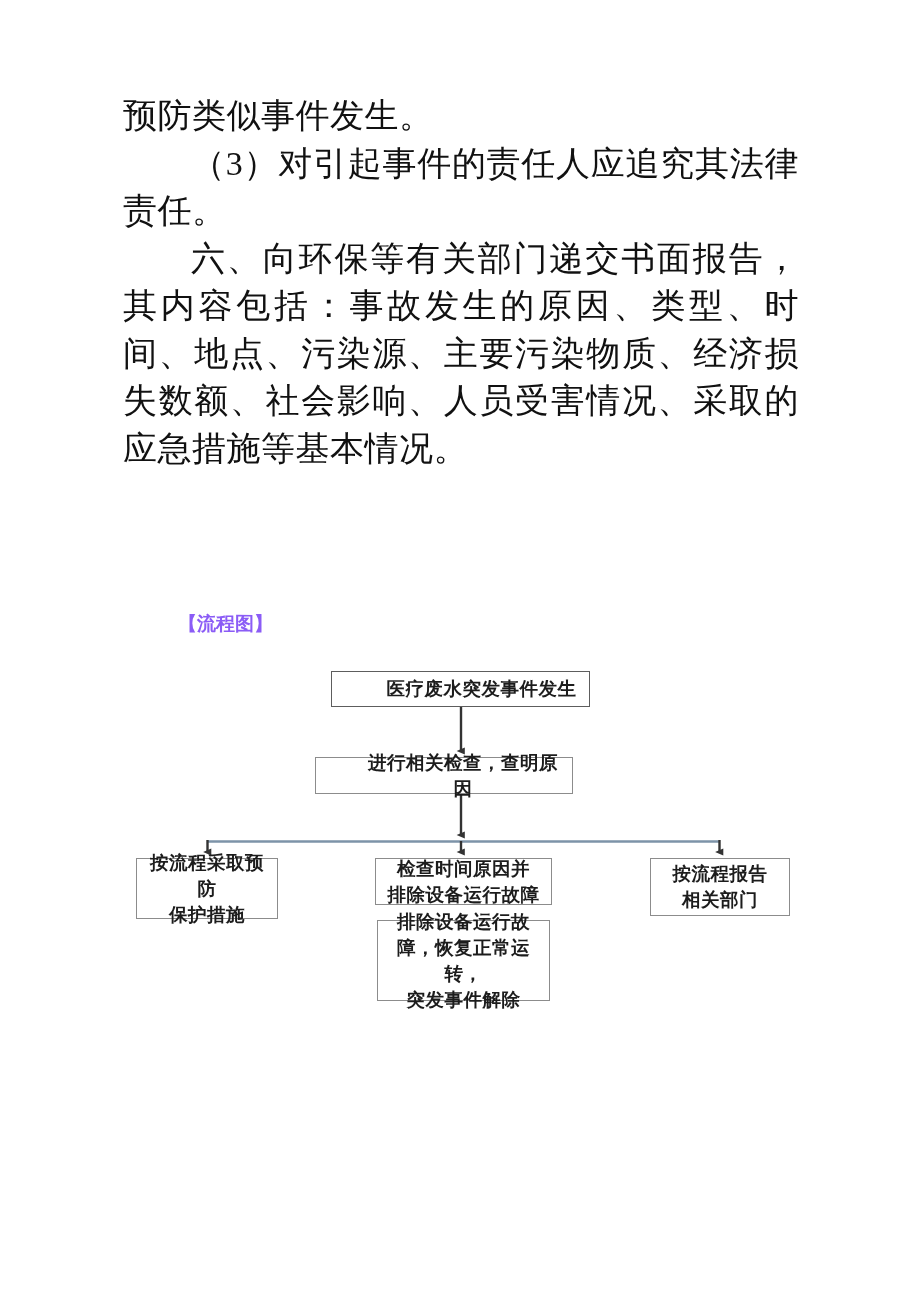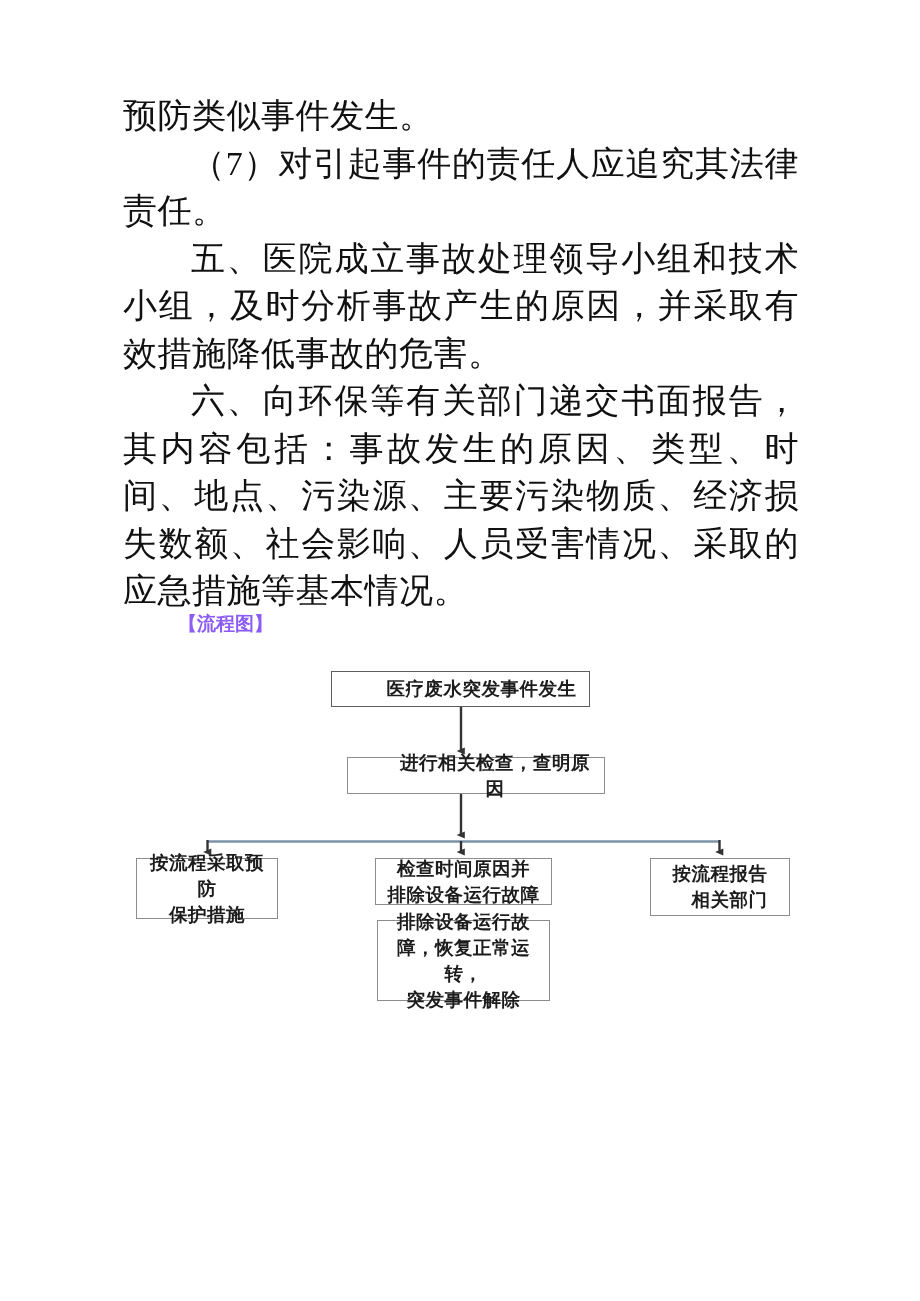--- a/index.html
+++ b/index.html
@@ -81,35 +81,34 @@
     font-size: 18.5px;
     font-weight: 700;
     line-height: 26px;
     color: #1c1c1c;
     letter-spacing: 0.5px;
     white-space: pre-line;
     padding: 2px 6px;
   }
 
   #box-start   { left: 331px; top: 671px; width: 259px; height: 36px; border-color: #5d5d5d; border-width: 1.6px; padding-left: 48px; }
-  #box-inspect { left: 347px; top: 757px; width: 258px; height: 37px; padding-left: 44px; }
+  #box-inspect { left: 315px; top: 757px; width: 258px; height: 37px; padding-left: 44px; }
   #box-left    { left: 136px; top: 858px; width: 142px; height: 61px; }
   #box-middle  { left: 375px; top: 858px; width: 177px; height: 47px; }
-  #box-right   { left: 650px; top: 858px; width: 140px; height: 58px; text-align: right; }
+  #box-right   { left: 650px; top: 858px; width: 140px; height: 58px; }
   #box-bottom  { left: 377px; top: 920px; width: 173px; height: 81px; }
 </style>
 </head>
 <body>
 
 <div id="page">
 
   <div class="body-text">
     <p class="para">预防类似事件发生。</p>
-    <p class="para indent2">（7）对引起事件的责任人应追究其法律责任。</p>
-    <p class="para indent2">五、医院成立事故处理领导小组和技术小组，及时分析事故产生的原因，并采取有效措施降低事故的危害。</p>
+    <p class="para indent2">（3）对引起事件的责任人应追究其法律责任。</p>
     <p class="para indent2">六、向环保等有关部门递交书面报告，其内容包括：事故发生的原因、类型、时间、地点、污染源、主要污染物质、经济损失数额、社会影响、人员受害情况、采取的应急措施等基本情况。</p>
   </div>
 
   <div class="flow-label">【流程图】</div>
 
   <svg id="flowchart" viewBox="0 0 920 1301">
     <defs>
       <marker id="arrowhead" markerWidth="9" markerHeight="9" refX="4.2" refY="4.2" orient="auto" markerUnits="userSpaceOnUse">
         <path d="M0.6,0.4 L7.8,0.4 L4.2,8.6 Z" fill="#333333"></path>
       </marker>

